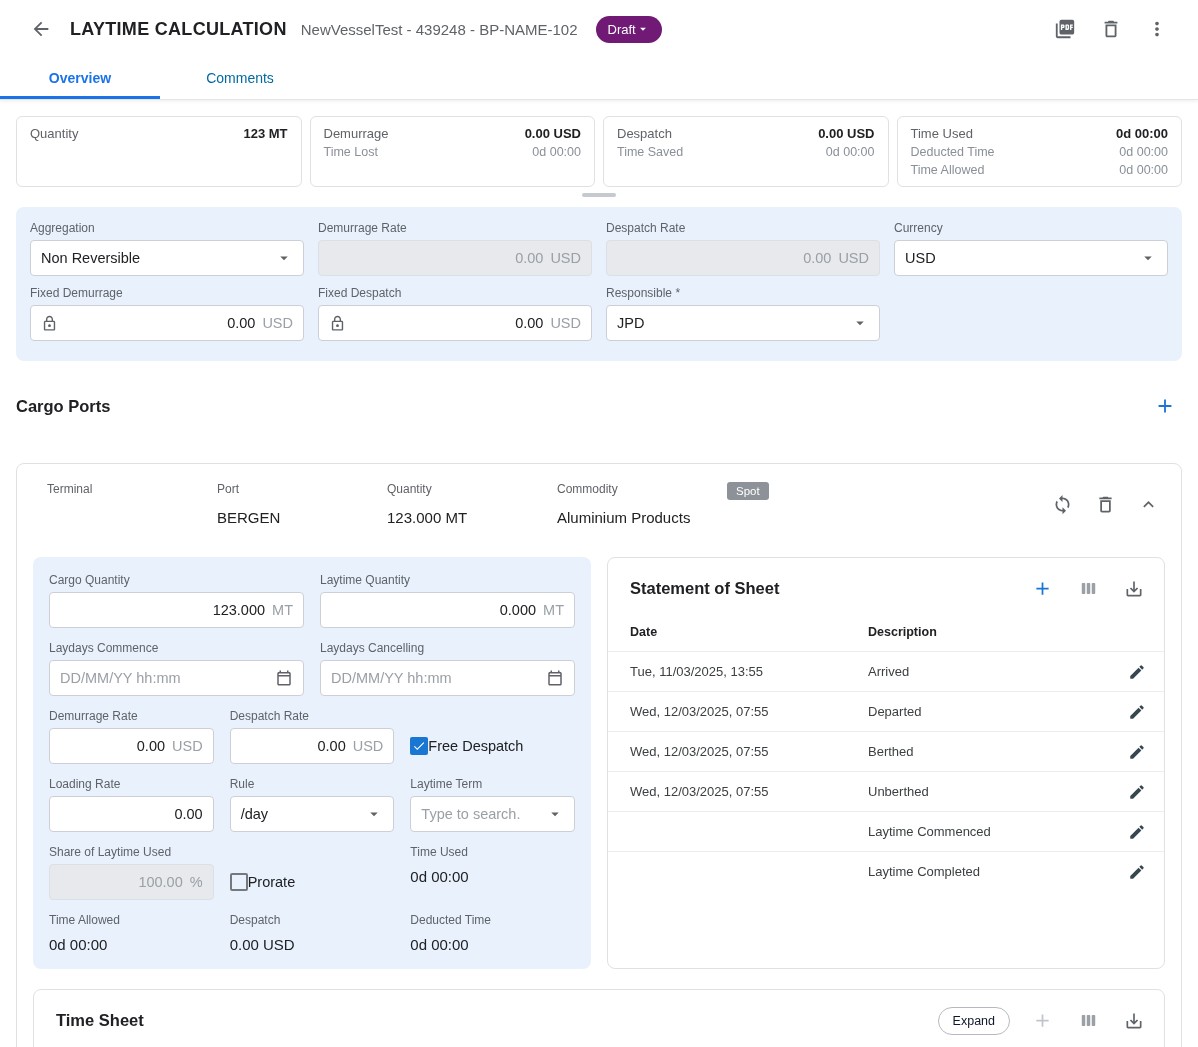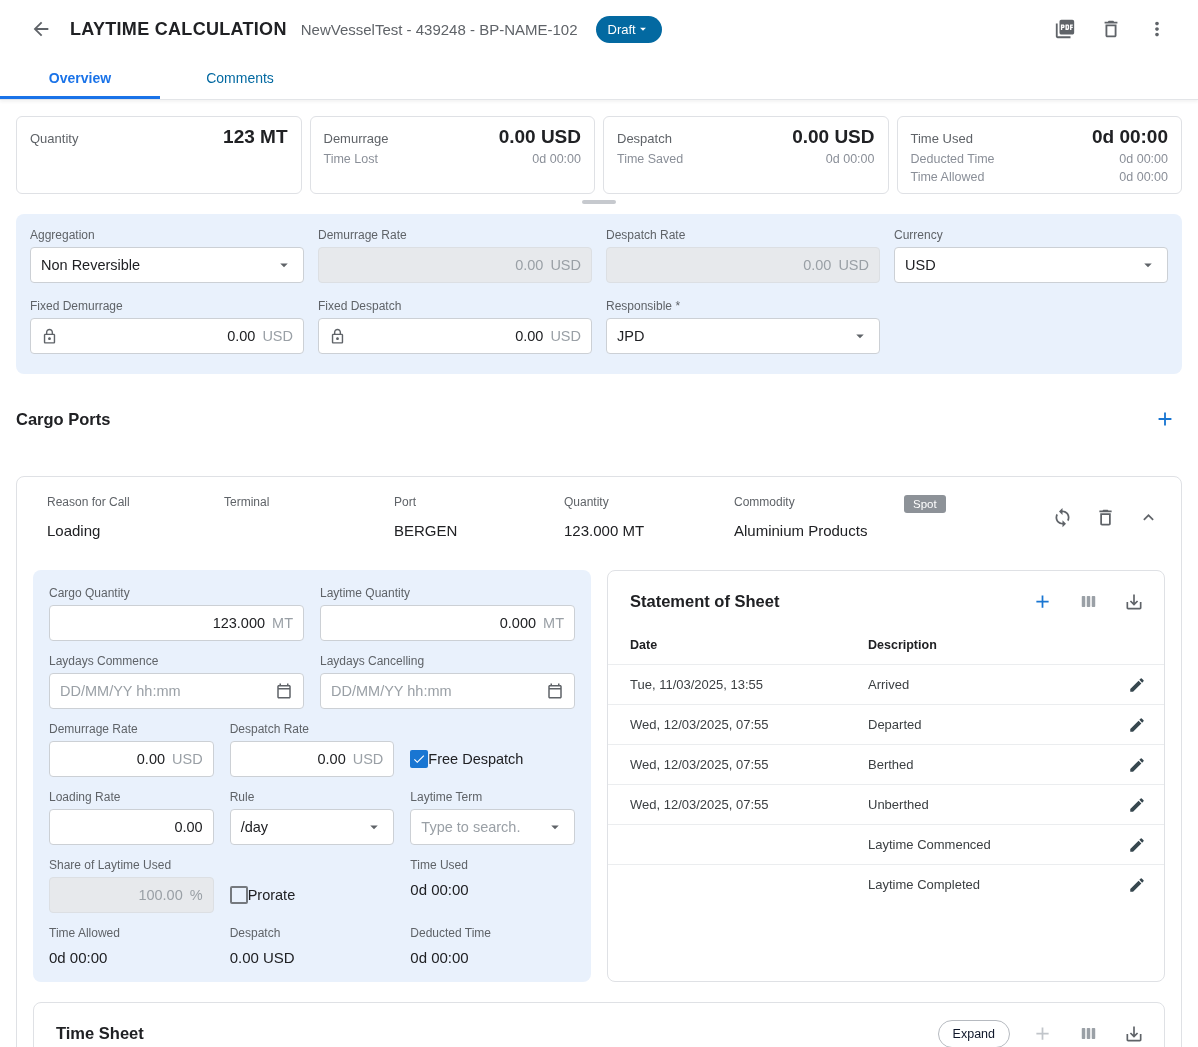--- a/index.html
+++ b/index.html
@@ -7,42 +7,42 @@
     font-family: "Liberation Sans", sans-serif; color: #202124; }
 
   svg { display:block; }
   button { background:none; border:none; cursor:pointer; font-family:inherit; }
 
   
   .topbar { display:flex; align-items:center; height:58px; padding:0 26px 0 26px; gap:14px; }
   .icon-btn { color:#5f6368; display:flex; align-items:center; justify-content:center; padding:4px; }
   .title { font-size:18px; font-weight:700; letter-spacing:.3px; color:#202124; white-space:nowrap; }
   .subtitle { font-size:15px; color:#5f6368; white-space:nowrap; }
-  .badge-draft { display:inline-flex; align-items:center; background:#0369a1; color:#fff;
+  .badge-draft { display:inline-flex; align-items:center; background:#701a75; color:#fff;
     font-size:13px; padding:6px 12px; border-radius:15px; margin-left:4px; }
   .topbar-right { margin-left:auto; display:flex; gap:16px; align-items:center; }
 
   
   .tabs { display:flex; border-bottom:1px solid #e3e5e8; box-shadow:0 2px 3px rgba(0,0,0,.05); }
   .tab { width:160px; text-align:center; padding:12px 0 13px; font-size:14px; color:#0369a1; cursor:pointer; position:relative; }
   .tab.active { color:#1a73e8; font-weight:600; }
   .tab.active::after { content:""; position:absolute; left:0; right:0; bottom:0; height:3px; background:#1a73e8; }
 
   
   .summary-row { display:flex; gap:8px; padding:16px 16px 2px; }
   .card { flex:1; border:1px solid #dfe1e5; border-radius:6px; padding:9px 13px; display:flex; flex-direction:column; gap:4px; background:#fff; }
   .kv { display:flex; justify-content:space-between; align-items:baseline; font-size:13px; }
   .kv .k { color:#5f6368; }
-  .kv .v { font-weight:700; font-size:19px; color:#202124; }
+  .kv .v { font-weight:700; font-size:13px; color:#202124; }
   .kv.sub .k, .kv.sub .v { color:#8a8f98; font-weight:400; font-size:12.5px; }
   .drag-handle { width:34px; height:4px; border-radius:2px; background:#c6c9ce; margin:4px auto 10px; }
 
   
   .settings { margin:0 16px; background:#e9f1fc; border-radius:8px; padding:14px 14px 20px;
-    display:grid; grid-template-columns:repeat(4,1fr); gap:16px 14px; }
+    display:grid; grid-template-columns:repeat(4,1fr); gap:10px 14px; }
   .field label { display:block; font-size:12px; color:#5f6368; margin-bottom:5px; }
   .control { height:36px; background:#fff; border:1px solid #ccd0d5; border-radius:4px;
     display:flex; align-items:center; padding:0 10px; font-size:14.5px; gap:7px; color:#202124; }
   .control .spacer { flex:1; }
   .control.num { justify-content:flex-end; }
   .control.disabled { background:#e7e9ec; border-color:#dcdfe3; }
   .control.disabled .ctl-text, .control.disabled .suffix { color:#9aa0a6; }
   .control .suffix { color:#9aa0a6; }
   .control .placeholder { color:#9aa0a6; }
   .control .caret { margin-left:auto; color:#5f6368; flex:none; }
@@ -250,24 +250,20 @@
   <button class="icon-btn blue">
     <svg width="22" height="22" viewBox="0 0 24 24" fill="currentColor">
         <path d="M19 13h-6v6h-2v-6H5v-2h6V5h2v6h6v2z"></path>
       </svg>
   </button>
 </div>
 
 <section class="port-card">
 
   <div class="port-header">
-    <div class="ph-field w1">
-      <label>Reason for Call</label>
-      <div class="ph-value">Loading</div>
-    </div>
     <div class="ph-field">
       <label>Terminal</label>
       <div class="ph-value"></div>
     </div>
     <div class="ph-field">
       <label>Port</label>
       <div class="ph-value">BERGEN</div>
     </div>
     <div class="ph-field">
       <label>Quantity</label>

